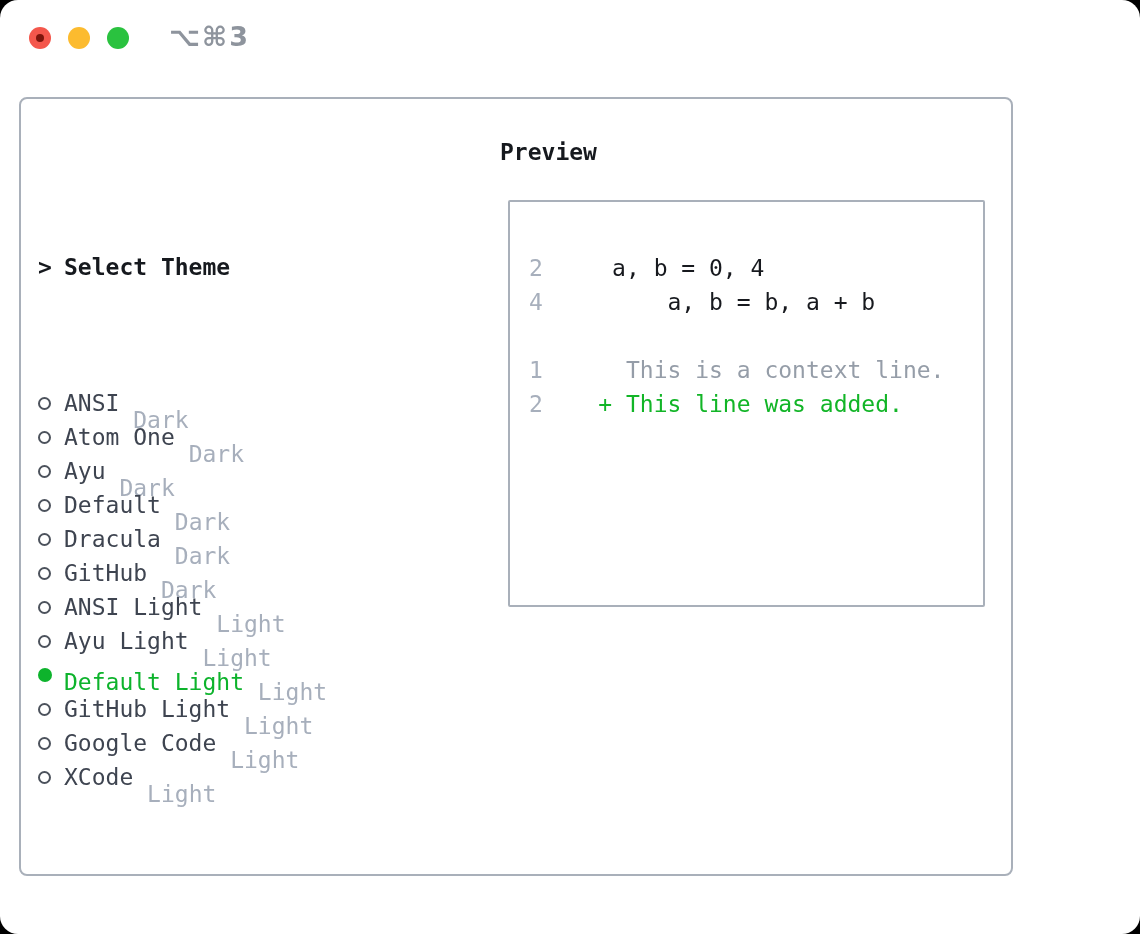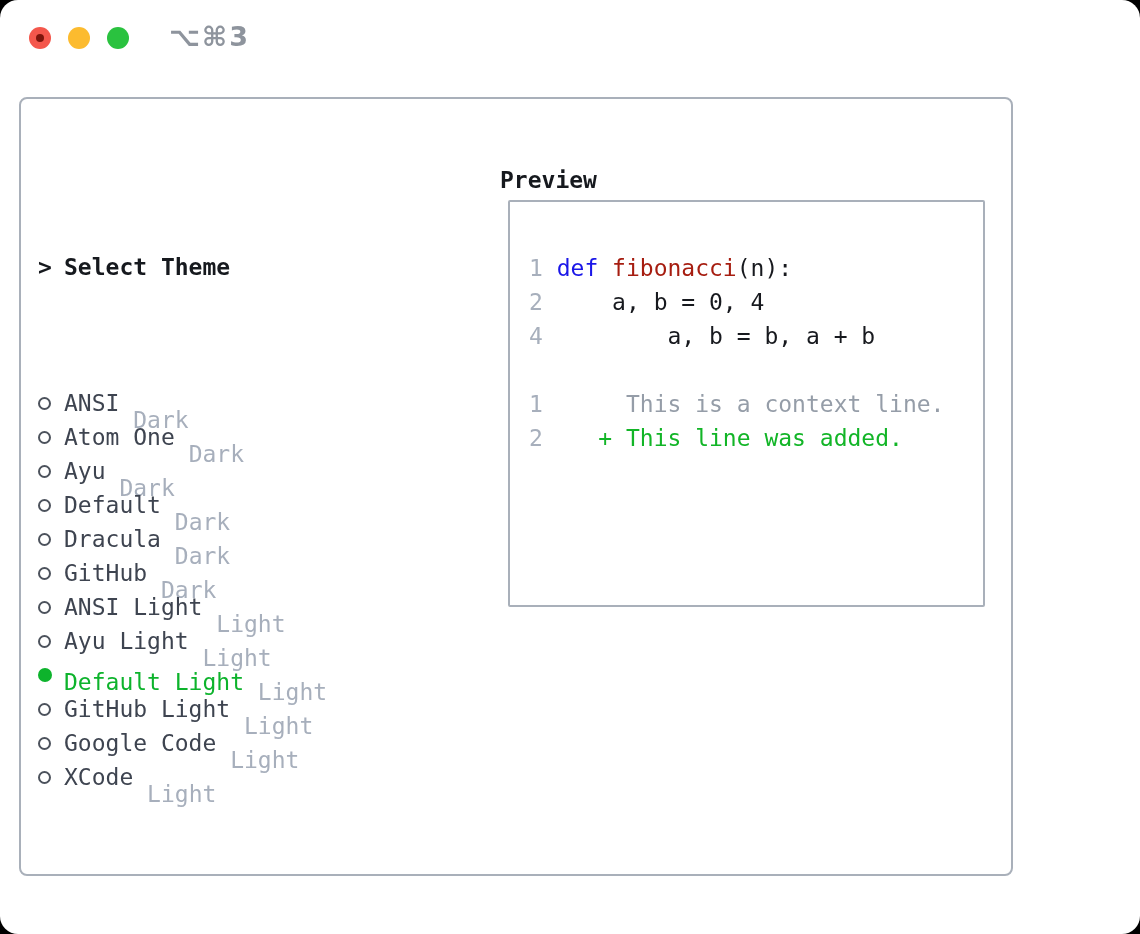--- a/index.html
+++ b/index.html
@@ -49,21 +49,21 @@
     border: 2px solid var(--radio_outline); border-radius: 50%;
   }
   .circle.on { width: 14px; height: 14px; border: none; background: var(--accent_green); }
   .cursor-glyph { font-weight: bold; color: var(--header_dark); }
   .hdr { font-weight: bold; color: var(--header_dark); }
   .name.sel { color: var(--accent_green); margin-top: 13px; }
   .suffix { color: var(--muted_gray); margin-top: 34px; }
   .spacer { height: 34px; }
   
   .preview-title {
-    position: absolute; left: 479px; top: 64px; height: 34px; line-height: 34px;
+    position: absolute; left: 479px; top: 36px; height: 34px; line-height: 34px;
     font-size: 23px; font-weight: bold; color: var(--header_dark);
   }
   .preview-box {
     position: absolute; left: 487px; top: 101px; width: 477px; height: 407px;
     box-sizing: border-box; border: 2px solid var(--border_gray);
     border-radius: 2px; padding: 49px 0 0 19px; overflow: hidden;
   }
   .code-line { height: 34px; line-height: 34px; font-size: 23px; white-space: pre; }
   .tok-ln  { color: var(--lineno_gray); }
   .tok-kw  { color: var(--keyword_blue); }
@@ -105,21 +105,20 @@
       
 
       
       
 
     </div>
 
     <div class="preview-title">Preview</div>
 
     <div class="preview-box">
-        <div class="code-line"><span class="tok-ln">1 </span><span class="tok-kw">def </span><span class="tok-fn">fibonacci</span><span class="tok-pl">(n):</span></div>
         <div class="code-line"><span class="tok-ln">2 </span><span class="tok-pl">    a, b = 0, 4</span></div>
         <div class="code-line"><span class="tok-ln">4 </span><span class="tok-pl">        a, b = b, a + b</span></div>
         <div class="code-line"></div>
         <div class="code-line"><span class="tok-ln">1 </span><span class="tok-ctx">     This is a context line.</span></div>
         <div class="code-line"><span class="tok-ln">2 </span><span class="tok-add">   + This line was added.</span></div>
       </div>
 
   </div>
 
 </div>

